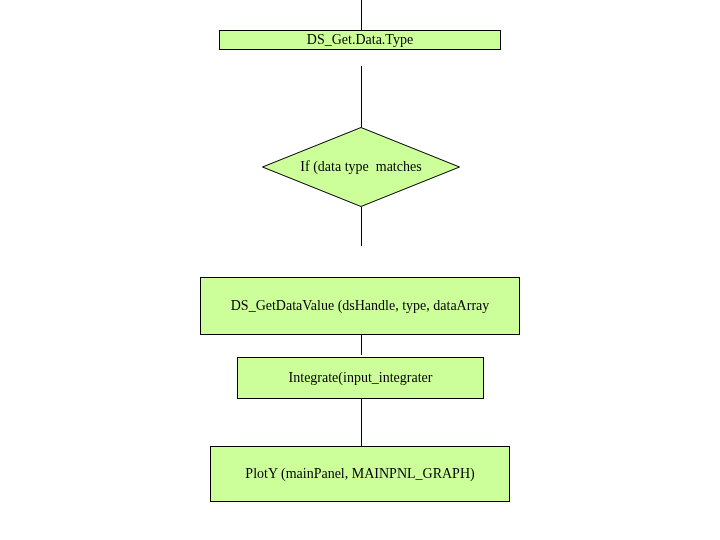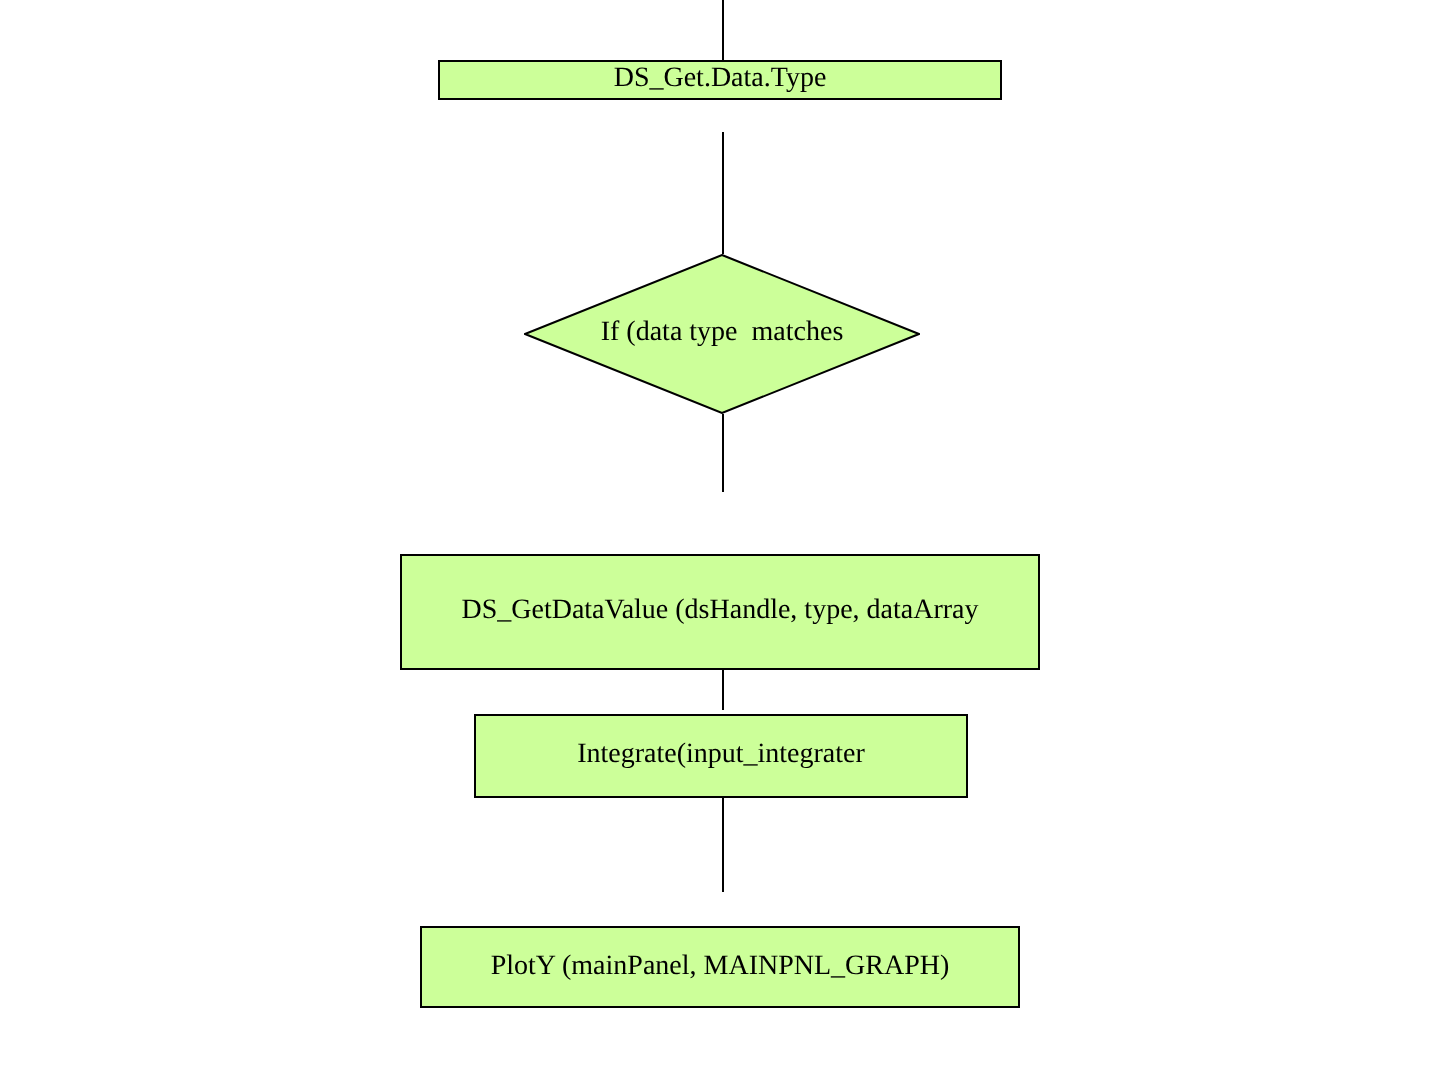--- a/index.html
+++ b/index.html
@@ -80,21 +80,21 @@
   
   #line-top        { left: 361px; top: 0px;   height: 30px;  }
   #box-getdatatype { left: 219px; top: 30px;  width: 282px; height: 20px; }
   #line-1          { left: 361px; top: 66px;  height: 61px;  }
   #diamond-check   { left: 262px; top: 127px; width: 198px; height: 80px; }
   #line-2          { left: 361px; top: 207px; height: 39px;  }
   #box-getdatavalue{ left: 200px; top: 246px; width: 320px; height: 58px; margin-top: 31px; }
   #line-3          { left: 361px; top: 304px; height: 51px;  }
   #box-integrate   { left: 237px; top: 357px; width: 247px; height: 42px; }
   #line-4          { left: 361px; top: 397px; height: 49px;  }
-  #box-ploty       { left: 210px; top: 446px; width: 300px; height: 41px; margin-top: 17px; }
+  #box-ploty       { left: 210px; top: 446px; width: 300px; height: 56px; }
 </style>
 </head>
 <body>
 
 <div id="canvas">
 
   <div class="connector" id="line-top"></div>
 
   <div class="node-box" id="box-getdatatype">
     <span class="node-text">DS_Get.Data.Type</span>

